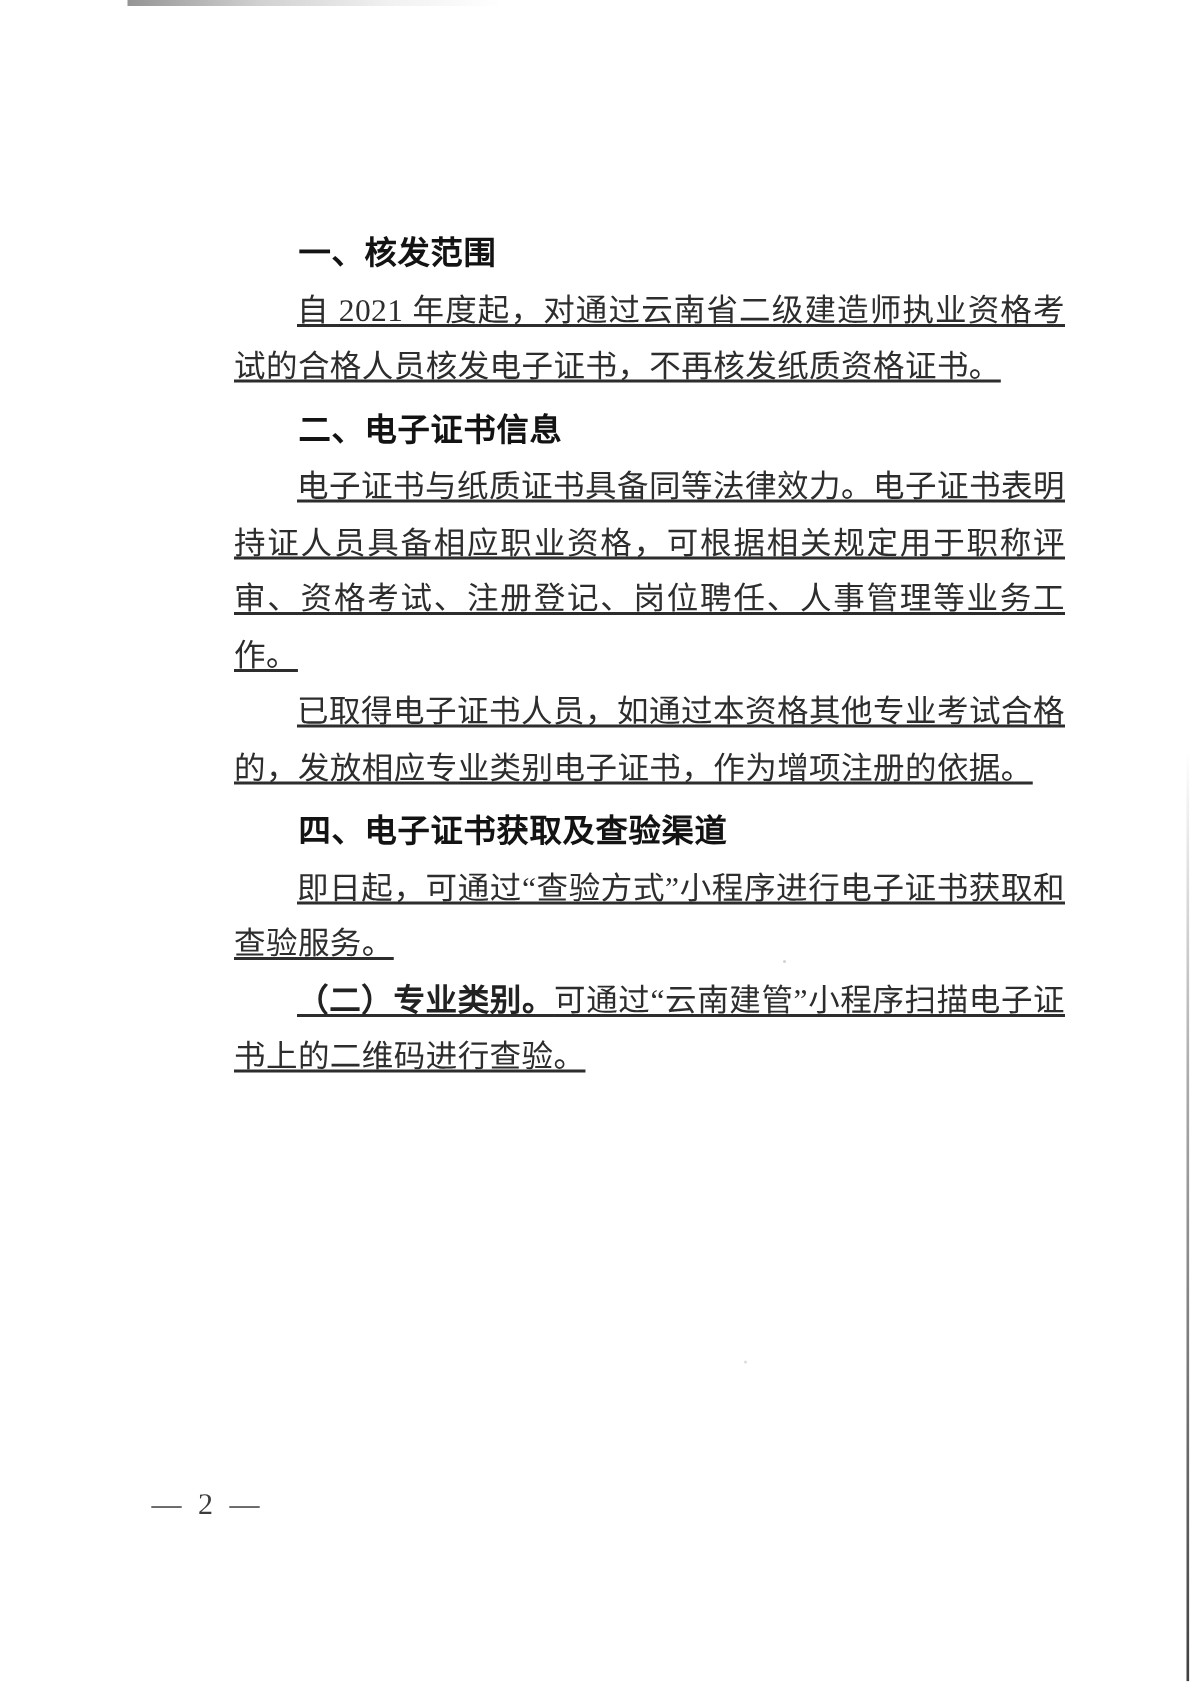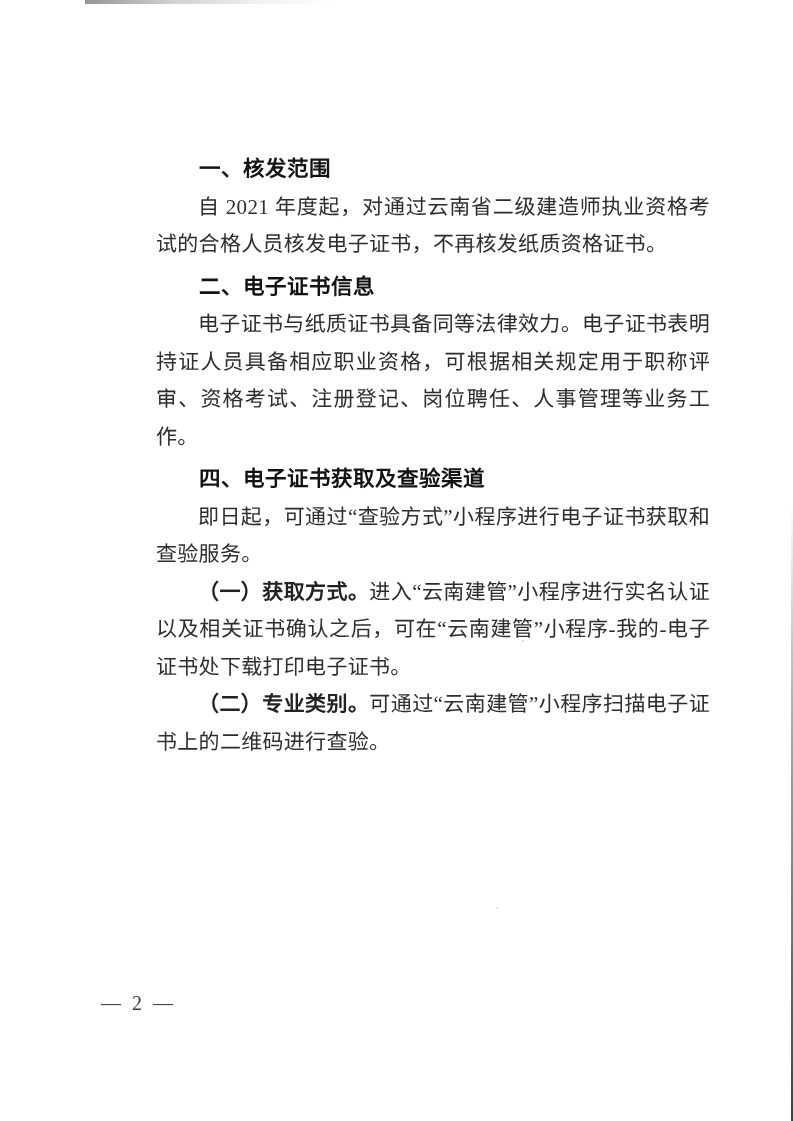--- a/index.html
+++ b/index.html
@@ -63,20 +63,21 @@
     font-size: 21px;
     line-height: 37.5px;
     text-align: justify;
     text-justify: inter-ideograph;
     margin-left: 35px;
   }
   .body-para {
     margin: 0;
     text-indent: 2em;
     letter-spacing: 0.3px;
+    text-decoration: underline;
   }
   .sec-heading {
     margin: 5px 0 0 0;
     font-family: "Liberation Sans", "DejaVu Sans", sans-serif;
     font-size: 21.5px;
     font-weight: 700;
     line-height: 37.5px;
     color: #131313;
     text-indent: 2em;
     letter-spacing: 0.5px;
@@ -104,20 +105,20 @@
   <div class="scan-edge-right"></div>
   <div class="speck s1"></div>
   <div class="speck s2"></div>
   <div class="speck s3"></div>
 
   <div class="content" id="doc-content">
       <h2 class="sec-heading">一、核发范围</h2>
       <p class="body-para">自 2021 年度起，对通过云南省二级建造师执业资格考试的合格人员核发电子证书，不再核发纸质资格证书。</p>
       <h2 class="sec-heading">二、电子证书信息</h2>
       <p class="body-para">电子证书与纸质证书具备同等法律效力。电子证书表明持证人员具备相应职业资格，可根据相关规定用于职称评审、资格考试、注册登记、岗位聘任、人事管理等业务工作。</p>
+      <p class="body-para">已取得电子证书人员，如通过本资格其他专业考试合格的，发放相应专业类别电子证书，作为增项注册的依据。</p>
       <h2 class="sec-heading">四、电子证书获取及查验渠道</h2>
       <p class="body-para">即日起，可通过“查验方式”小程序进行电子证书获取和查验服务。</p>
-      <p class="body-para"><span class="para-lead">（一）获取方式。</span>进入“云南建管”小程序进行实名认证以及相关证书确认之后，可在“云南建管”小程序-我的-电子证书处下载打印电子证书。</p>
       <p class="body-para"><span class="para-lead">（二）专业类别。</span>可通过“云南建管”小程序扫描电子证书上的二维码进行查验。</p>
     </div>
 
   <div class="page-number">— 2 —</div>
 </div>
 
 </body></html>

